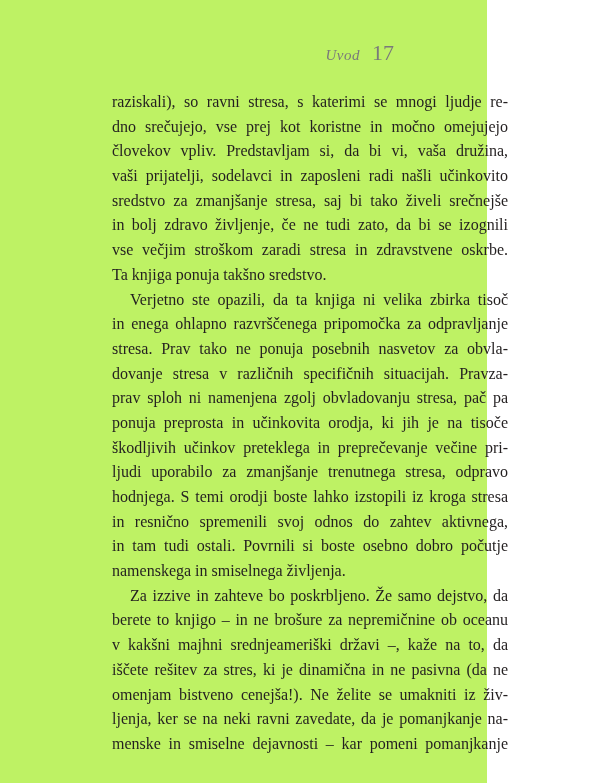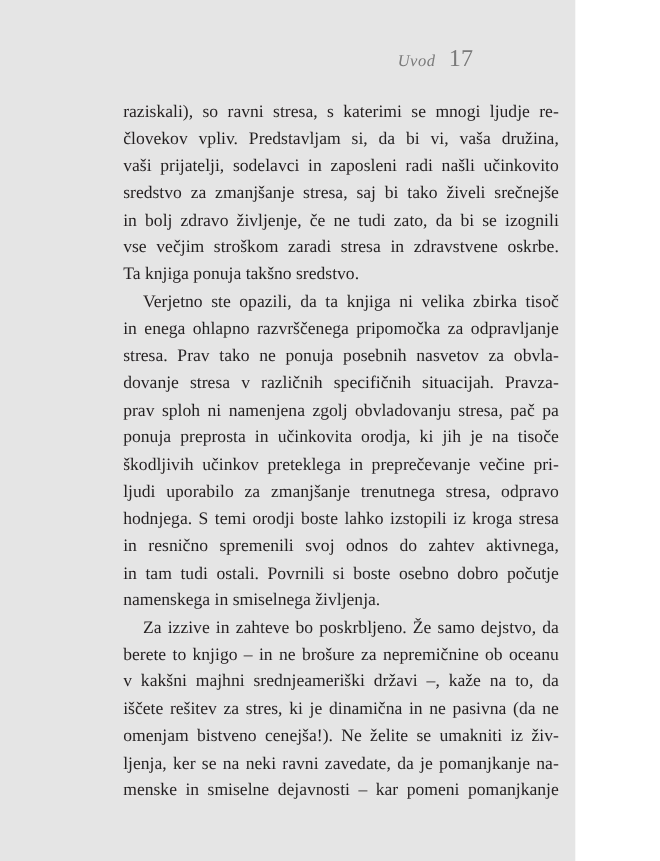--- a/index.html
+++ b/index.html
@@ -13,22 +13,21 @@
       position: relative;
       overflow: hidden;
       font-family: "Liberation Serif", "DejaVu Serif", serif;
       color: #231f20;
     }
     .page {
       position: absolute;
       left: 0; top: 0;
       width: 487px;
       height: 783px;
-      background: #e5e5e5;
-      padding-left: 36px;
+      background: #bef264;
     }
     .running-head {
       position: absolute;
       top: 40px;
       right: 93px;
       display: flex;
       align-items: baseline;
       gap: 12px;
       color: #7a7a7a;
     }
@@ -68,20 +67,21 @@
 <div class="page">
 
   <div class="running-head">
     <span class="section">Uvod</span>
     <span class="folio">17</span>
   </div>
 
   <div class="body-text">
 
     <span class="line">raziskali), so ravni stresa, s katerimi se mnogi ljudje re-</span>
+    <span class="line">dno srečujejo, vse prej kot koristne in močno omejujejo</span>
     <span class="line">človekov vpliv. Predstavljam si, da bi vi, vaša družina,</span>
     <span class="line">vaši prijatelji, sodelavci in zaposleni radi našli učinkovito</span>
     <span class="line">sredstvo za zmanjšanje stresa, saj bi tako živeli srečnejše</span>
     <span class="line">in bolj zdravo življenje, če ne tudi zato, da bi se izognili</span>
     <span class="line">vse večjim stroškom zaradi stresa in zdravstvene oskrbe.</span>
     <span class="line last">Ta knjiga ponuja takšno sredstvo.</span>
 
     <span class="line indent">Verjetno ste opazili, da ta knjiga ni velika zbirka tisoč</span>
     <span class="line">in enega ohlapno razvrščenega pripomočka za odpravljanje</span>
     <span class="line">stresa. Prav tako ne ponuja posebnih nasvetov za obvla-</span>

